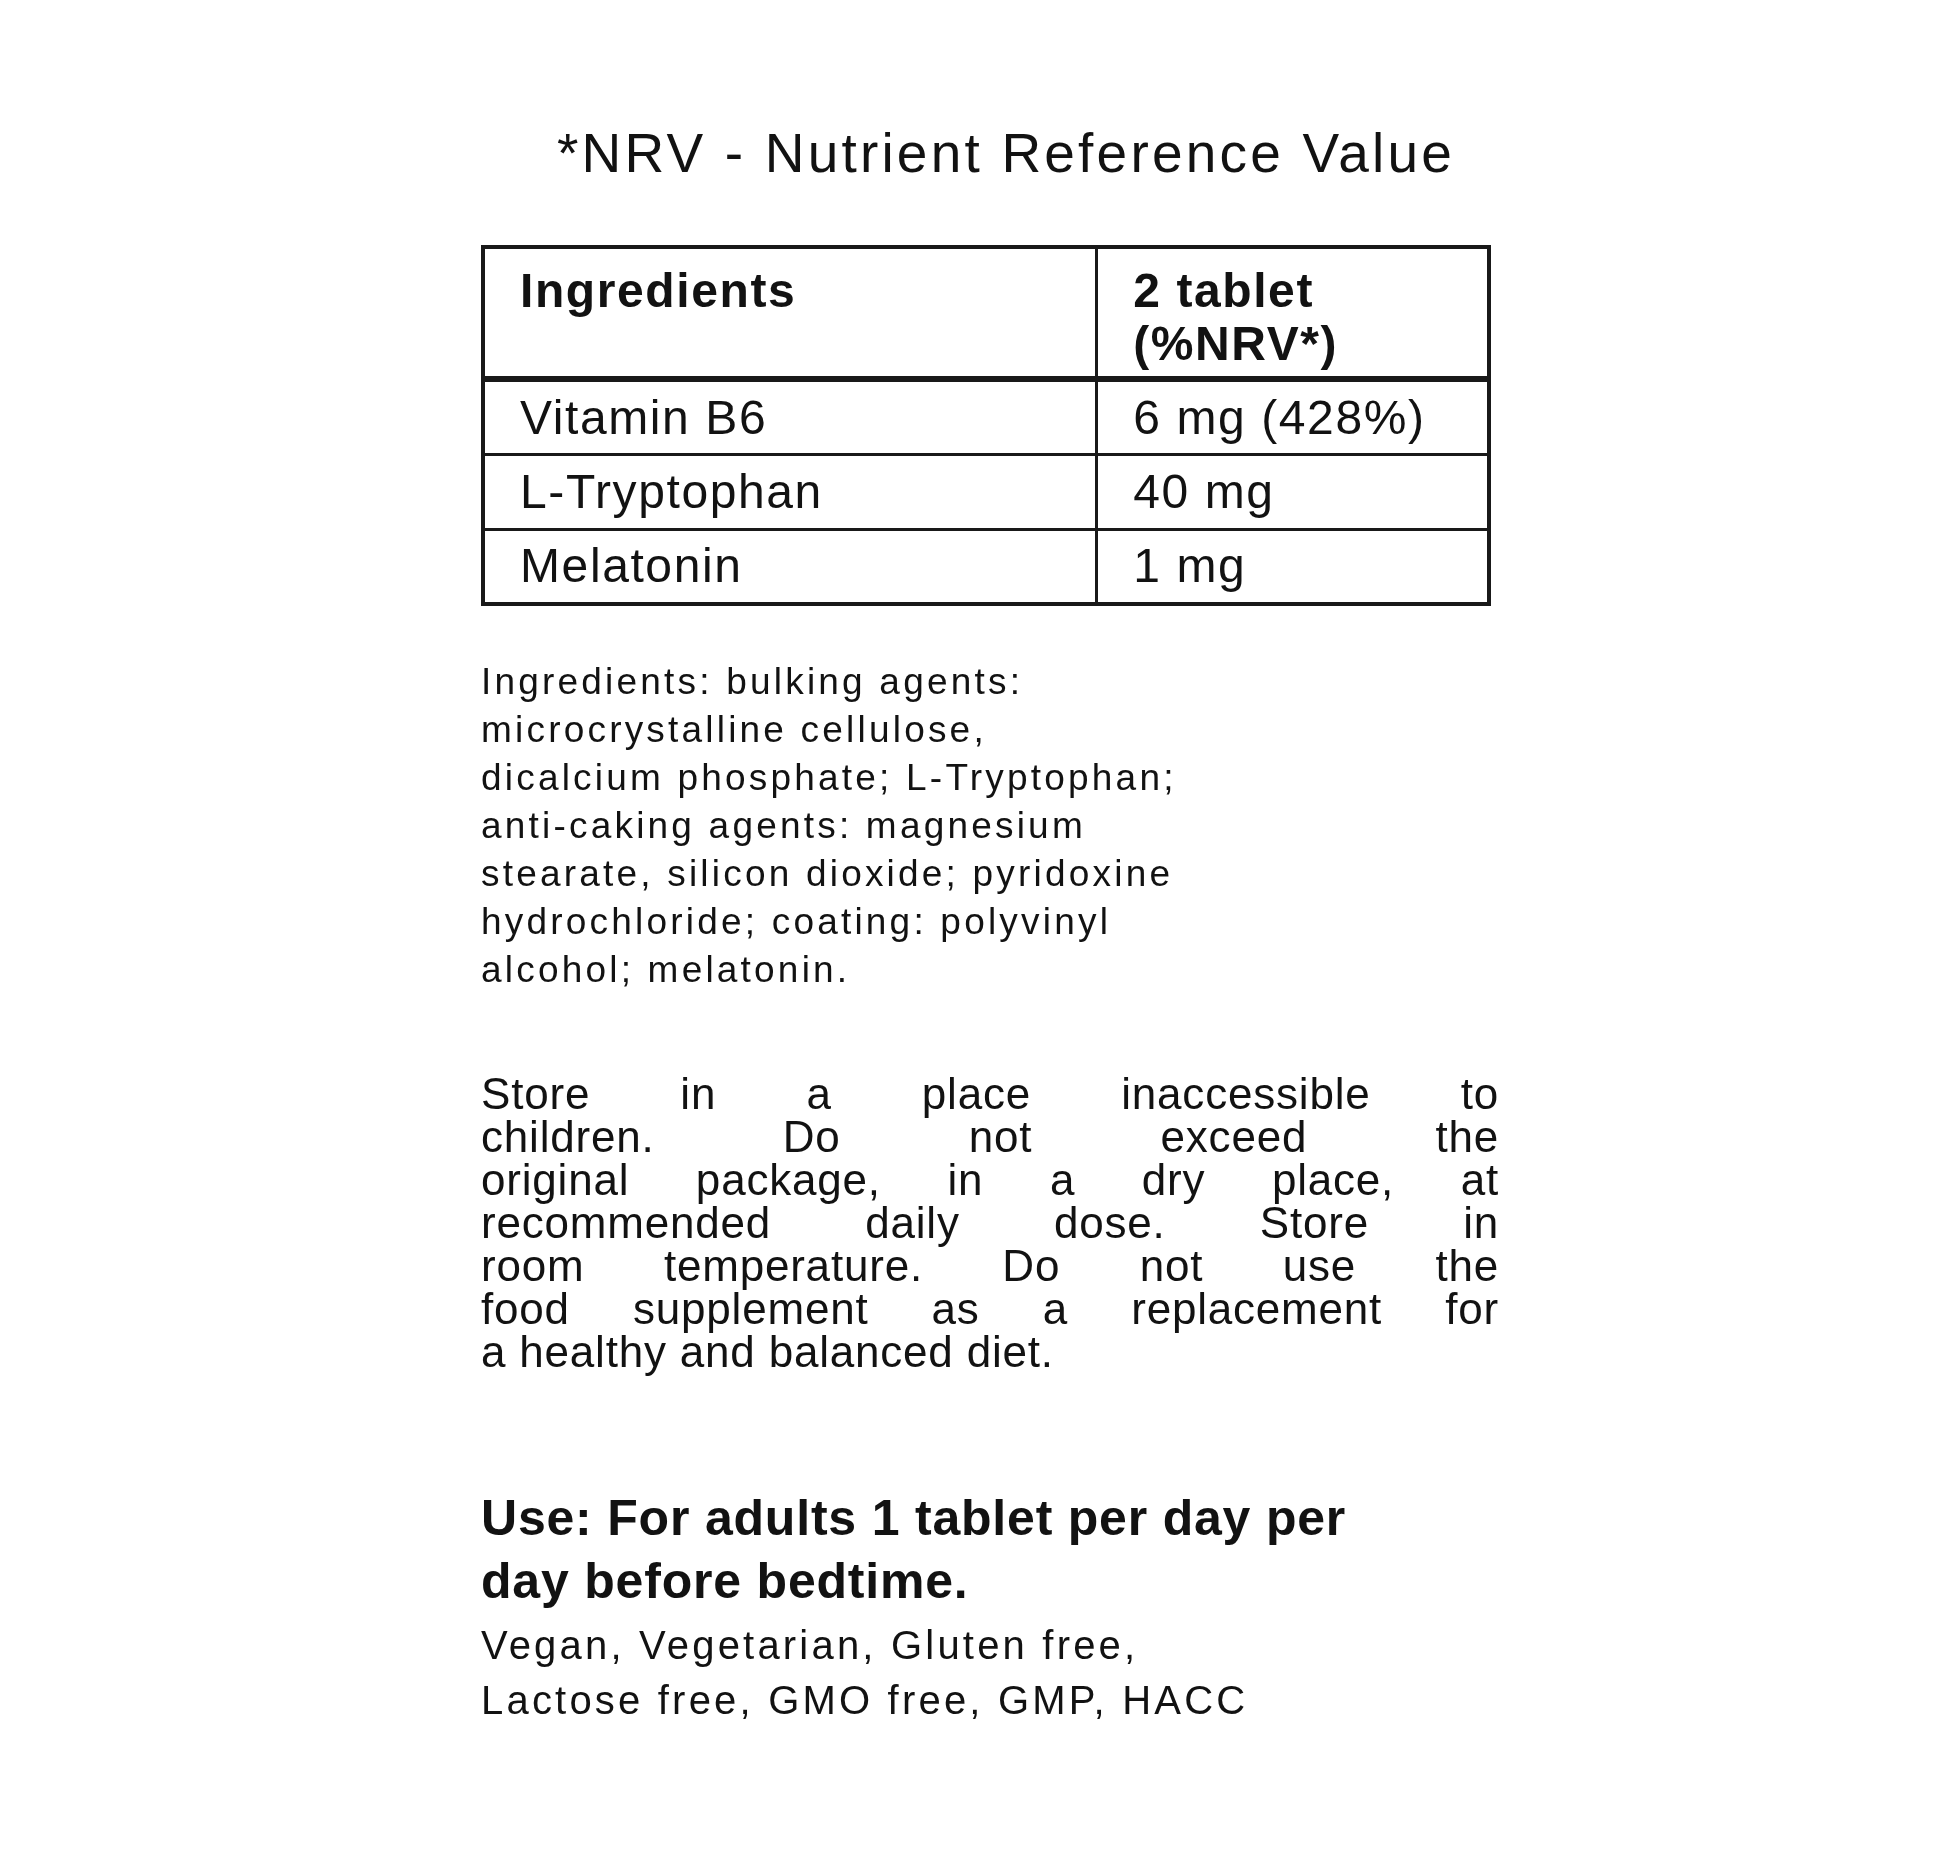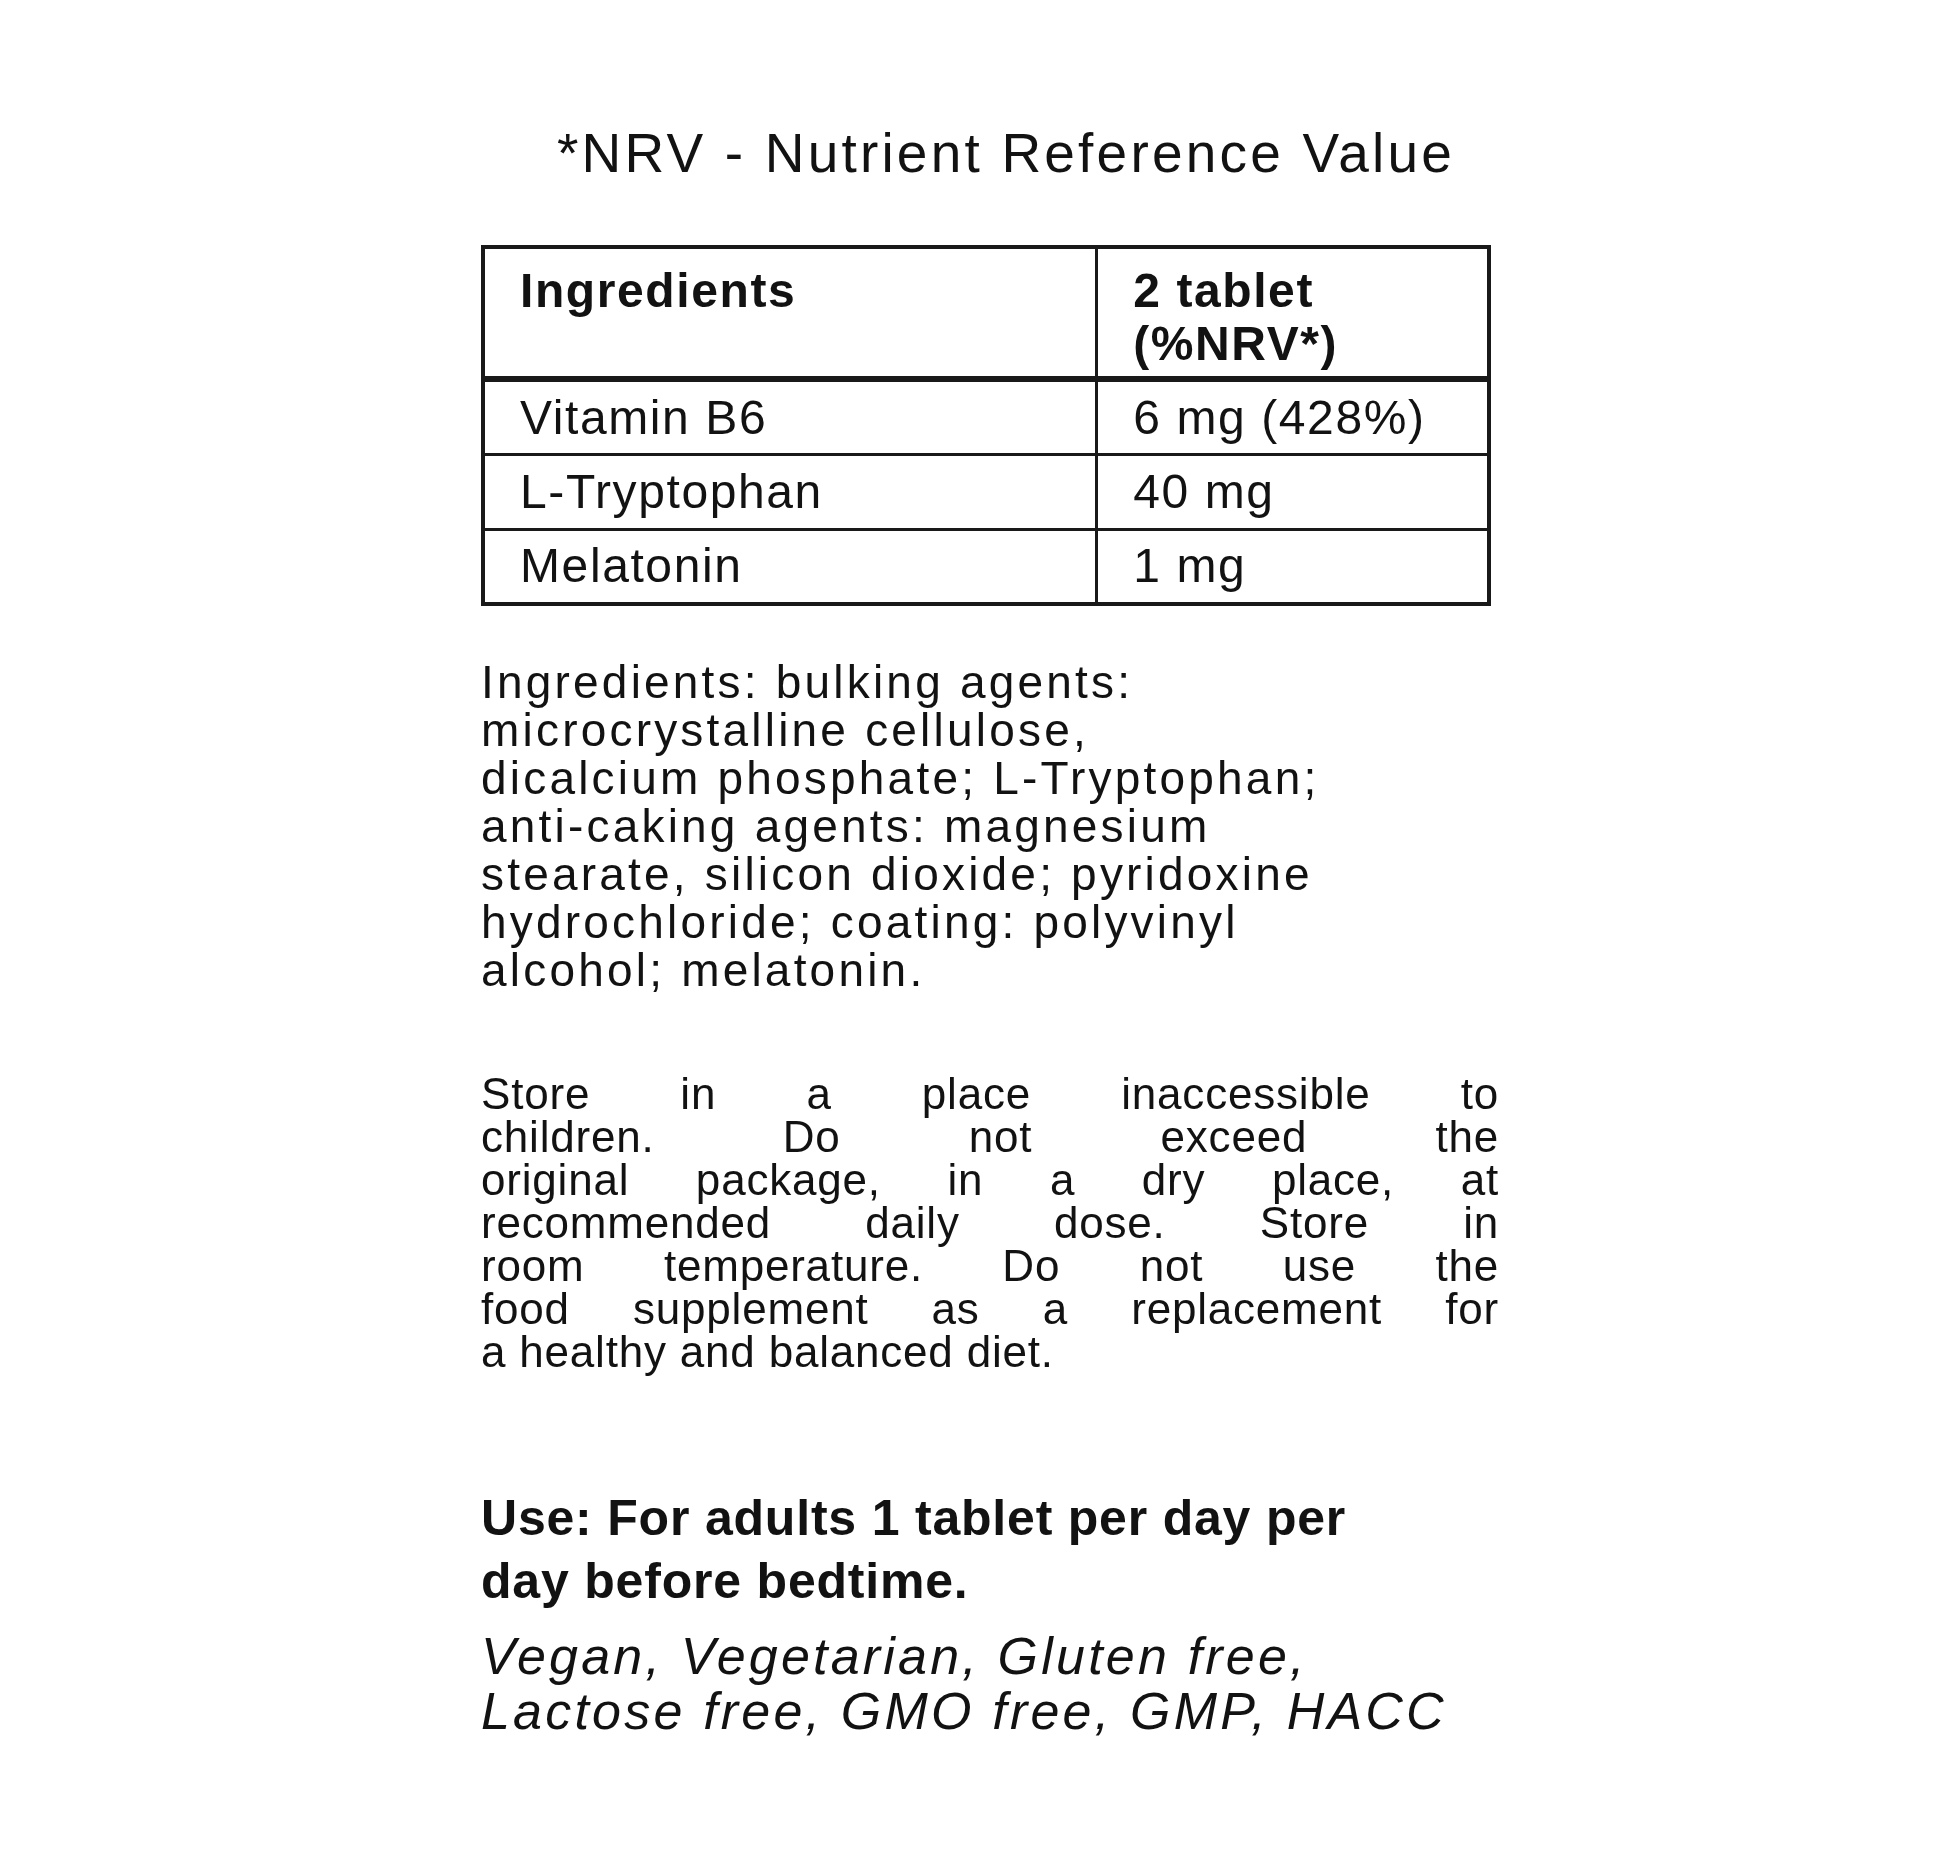--- a/index.html
+++ b/index.html
@@ -55,21 +55,21 @@
     font-weight: 400;
     padding: 9.7px 16px 9.7px 35px;
     line-height: 52px;
     white-space: nowrap;
   }
   .para {
     width: 1018px;
   }
   .ingredients-para {
     margin-top: 52px;
-    font-size: 46px;
+    font-size: 37px;
     line-height: 48px;
     letter-spacing: 3.2px;
   }
   .ingredients-para .line { white-space: nowrap; }
   .storage-para {
     margin-top: 78px;
     font-size: 44px;
     line-height: 43px;
     letter-spacing: 0.8px;
   }
@@ -83,25 +83,24 @@
   }
   .use-para {
     margin-top: 114px;
     font-size: 50px;
     line-height: 63px;
     font-weight: 700;
     letter-spacing: 0.8px;
   }
   .use-para .line { white-space: nowrap; }
   .badges-para {
-    margin-top: 16px;
-    font-size: 52px;
+    margin-top: 5px;
+    font-size: 40px;
     line-height: 55px;
     letter-spacing: 3.2px;
-    font-style: italic;
   }
   .badges-para .line { white-space: nowrap; }
 </style>
 </head>
 <body>
 
 <div class="page">
   <div class="content">
 
     <div class="nrv-title">*NRV - Nutrient Reference Value</div>

